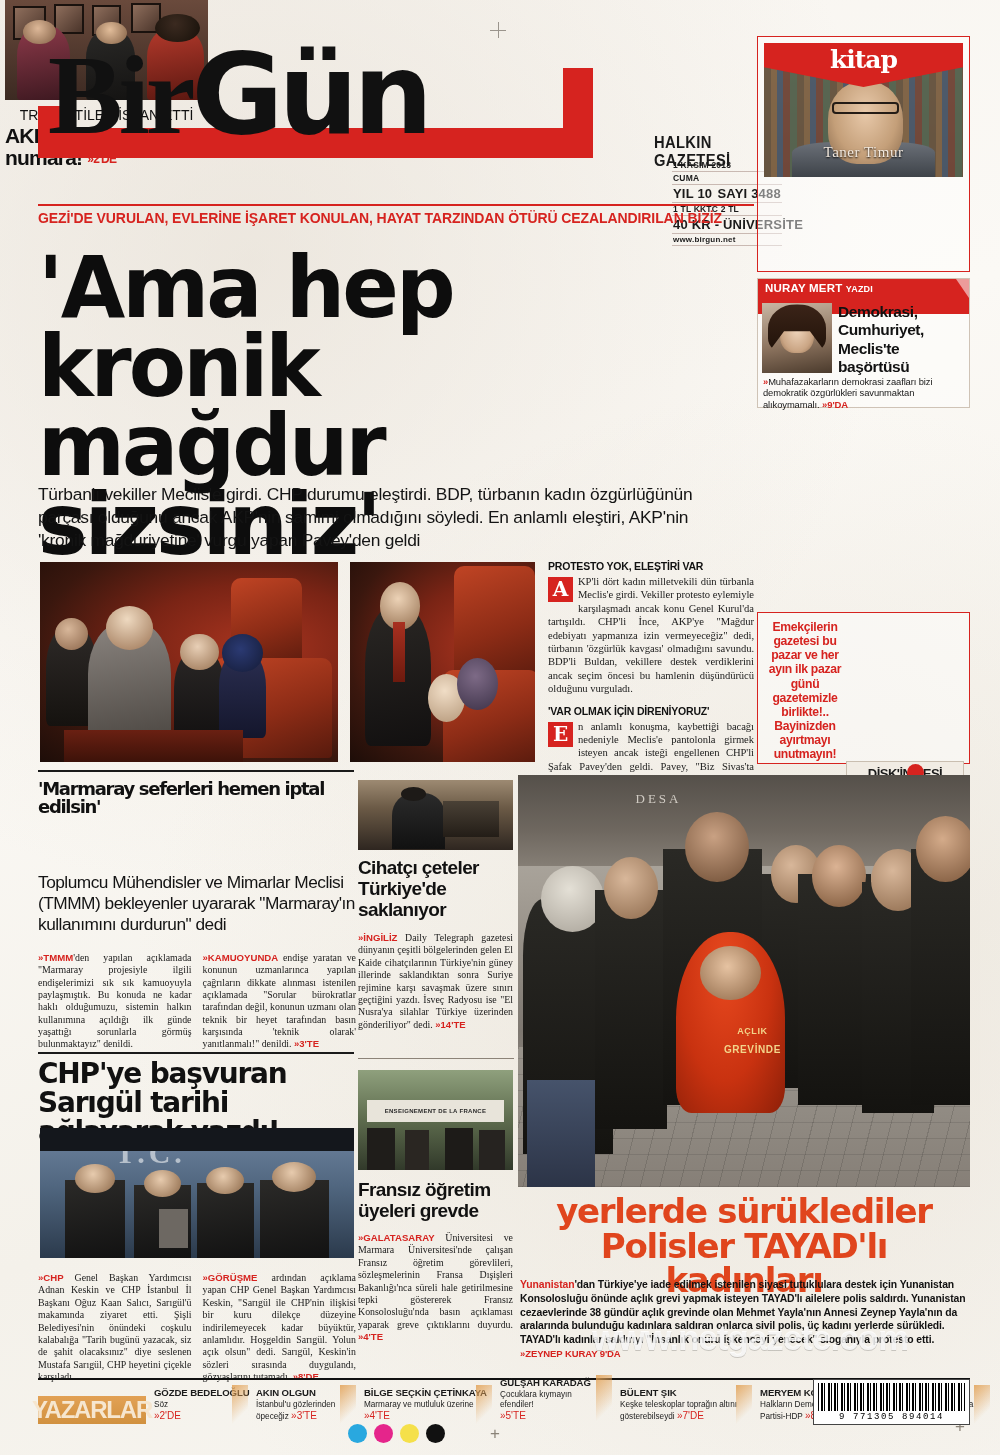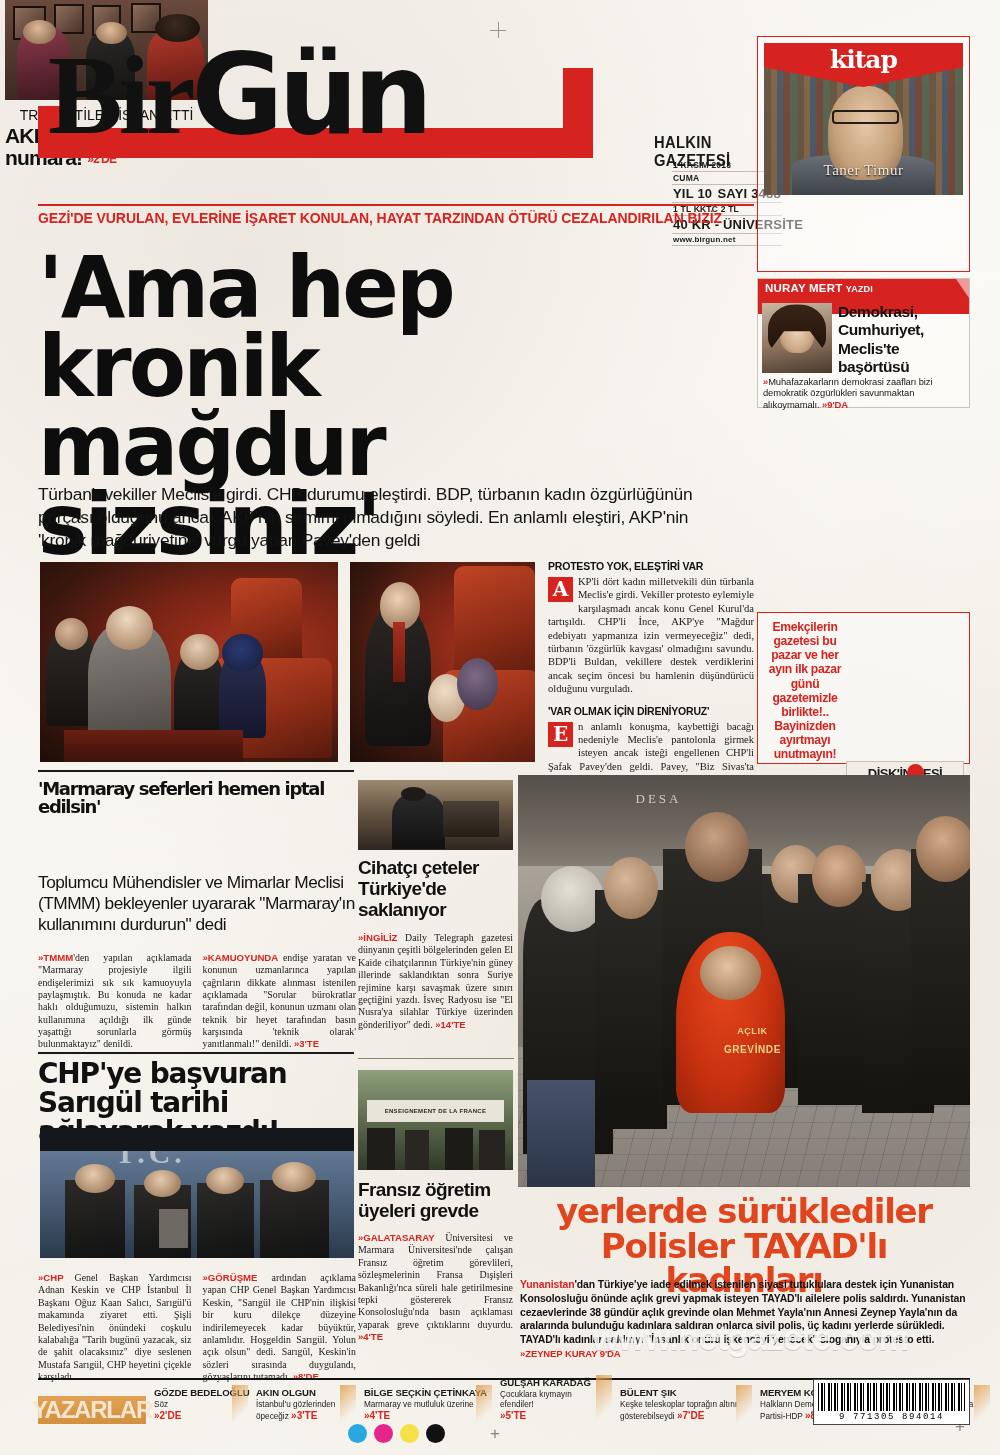--- a/index.html
+++ b/index.html
@@ -108,21 +108,21 @@
     background:#d6231f; color:#fff; font-family:"DejaVu Serif", serif;
     font-size:20px; font-weight:bold; line-height:25px; text-align:center;
   }
   .ref { color:#d6231f; font-weight:bold; font-family:"Liberation Sans",sans-serif; font-size:9.5px; }
 
   
   .rail-box { position:absolute; border:1.5px solid #d6231f; background:rgba(255,255,255,0.45); }
 
   .kitap-box { left:757px; top:36px; width:213px; height:236px; padding:6px; }
   .kitap-cover {
-    width:100%; height:152px; position:relative; overflow:hidden;
+    width:100%; height:134px; position:relative; overflow:hidden;
     background:linear-gradient(180deg,#5d5348 0%,#3a332c 100%);
     padding-left:28px;
   }
   .kitap-shelf { position:absolute; inset:0;
     background:
       repeating-linear-gradient(90deg, #6e5a44 0px, #6e5a44 7px, #8a6b4a 7px, #8a6b4a 13px, #4e5e72 13px, #4e5e72 19px, #7a4b3c 19px, #7a4b3c 26px, #5a6b55 26px, #5a6b55 33px),
       #4a4038;
     opacity:0.85;
   }
   .kitap-band {
@@ -388,21 +388,21 @@
     position:relative; padding:2px 6px 2px 8px; background:rgba(255,255,255,0.0);
   }
   .yz-item:after {
     content:""; position:absolute; right:0; top:0; width:16px; height:100%;
     background:linear-gradient(135deg, rgba(226,161,85,0.85) 0%, rgba(226,161,85,0.0) 72%);
   }
   .yz-name {
     font-size:9.6px; font-weight:bold; color:#1a1a1a; letter-spacing:-0.1px; white-space:nowrap;
   }
   .yz-desc { font-size:8.2px; color:#222; line-height:1.2; margin-top:2px; }
-  .yz-pg { color:#d6231f; font-weight:bold; font-size:10px; }
+  .yz-pg { color:#d6231f; font-weight:normal; font-size:10px; }
 
   .cmyk { position:absolute; top:1424px; display:flex; gap:7px; left:348px; }
   .cmyk i { width:19px; height:19px; border-radius:50%; display:block; }
 
   .barcode {
     position:absolute; left:813px; top:1379px; width:157px; height:46px;
     border:1px solid #444; background:#fff; padding:3px 4px 0 4px;
   }
   .bars { height:28px; width:100%;
     background:repeating-linear-gradient(90deg,

